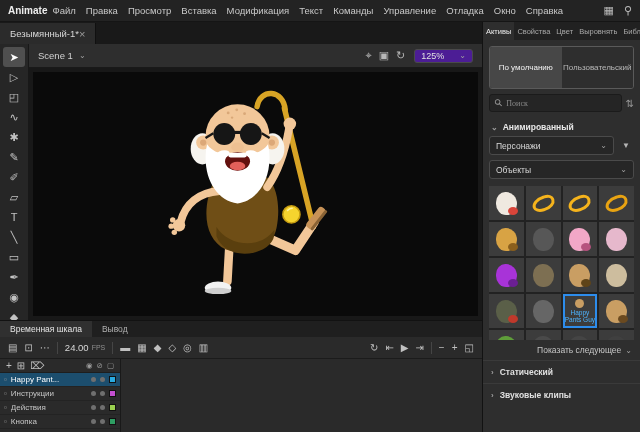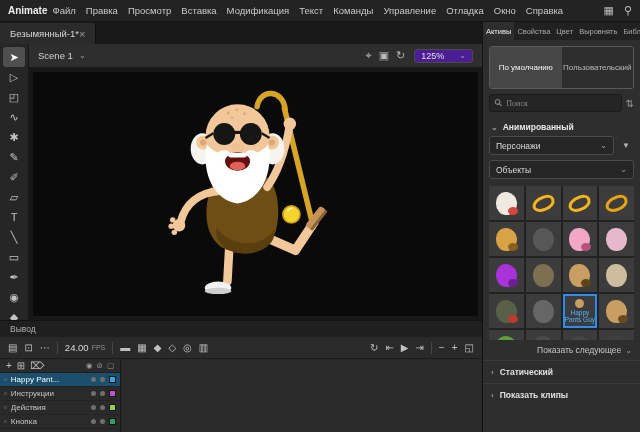--- a/index.html
+++ b/index.html
@@ -276,20 +276,21 @@
                 <line x1="76" y1="72" x2="66" y2="78" stroke="#161616" stroke-width="3"></line>
                 <line x1="138" y1="72" x2="148" y2="78" stroke="#161616" stroke-width="3"></line>
               </svg>
             </div>
           </div>
         </div>
       </div>
 
       <div class="timeline">
         <div class="tl-tabs">
+            <div class="tl-tab active">Временная шкала</div>
             <div class="tl-tab">Вывод</div>
           </div>
 
         <div class="tl-controls">
           <div class="icon-group">
               <span class="tl-icon">▤</span>
               <span class="tl-icon">⊡</span>
               <span class="tl-icon">⋯</span>
             </div>
           <div class="tl-sep"></div>
@@ -488,17 +489,17 @@
         <span>Показать следующее</span>
         <span class="chev">⌄</span>
       </div>
 
       <div class="sec-collapsed">
         <span class="chev">›</span>
         <span>Статический</span>
       </div>
       <div class="sec-collapsed">
         <span class="chev">›</span>
-        <span>Показать клипы</span>
+        <span>Звуковые клипы</span>
       </div>
     </div>
   </div>
 </div>
 
 </body></html>

